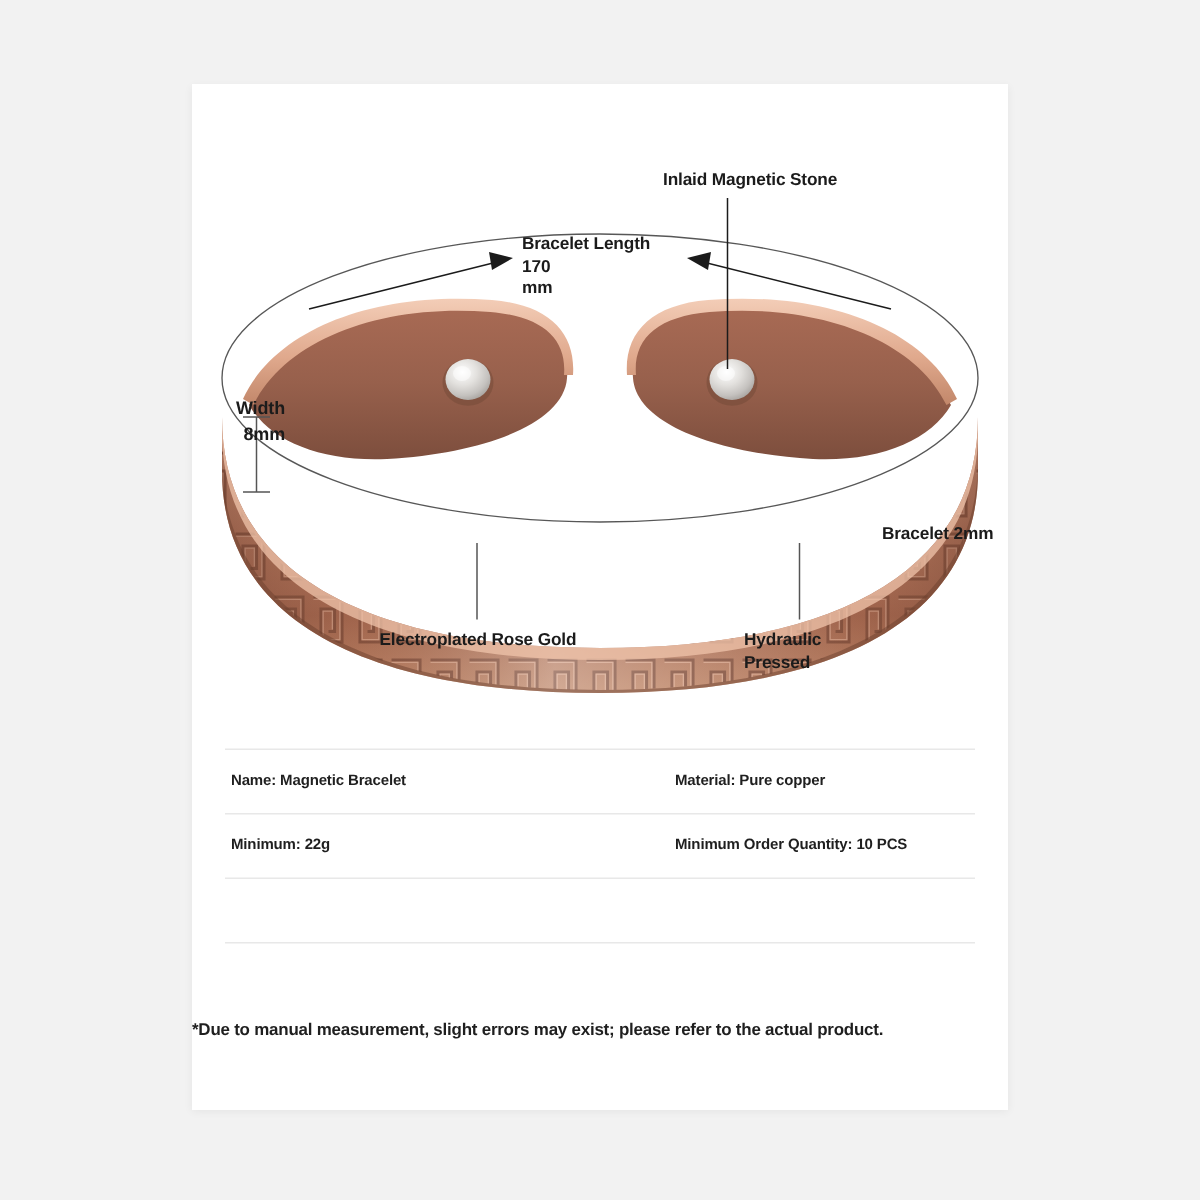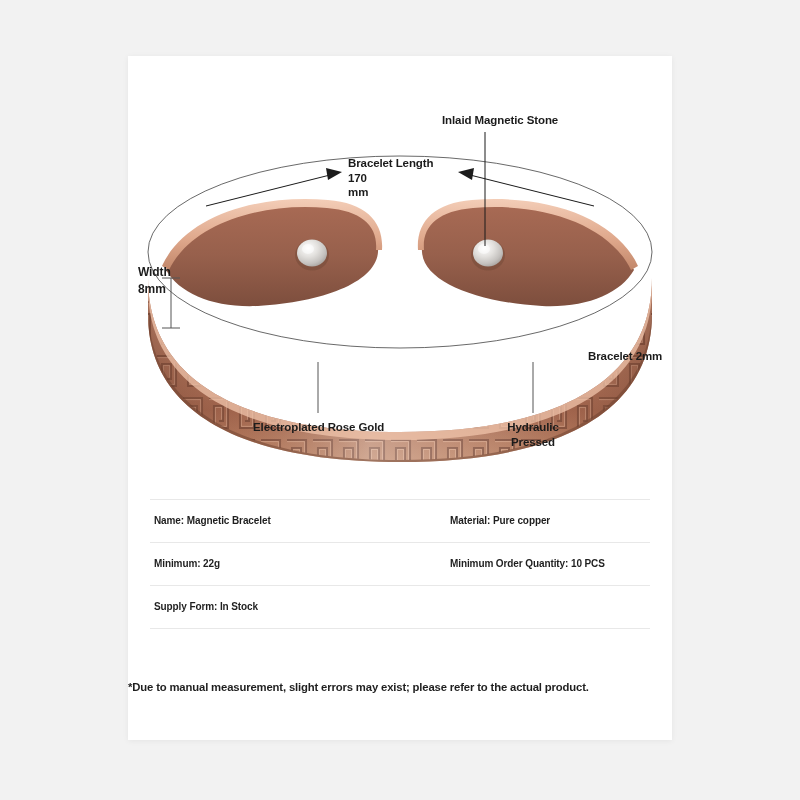--- a/index.html
+++ b/index.html
@@ -36,24 +36,24 @@
     position: absolute;
     color: #1b1b1b;
     font-weight: 700;
     font-size: 11.5px;
     line-height: 1.28;
     letter-spacing: -0.1px;
     white-space: pre-line;
   }
   .anno-magstone { left: 314px; top: 57px; }
   .anno-length   { left: 220px; top: 100px; width: 96px; }
-  .anno-width    { left: 10px;  top: 208px; width: 52px; text-align: left; font-size: 12px; line-height: 1.45; }
+  .anno-width    { left: 10px;  top: 208px; width: 52px; text-align: right; font-size: 12px; line-height: 1.45; }
   .anno-thick    { left: 460px; top: 293px; }
   .anno-rose     { left: 125px; top: 364px; }
-  .anno-hyd      { left: 368px; top: 364px; width: 74px; text-align: center; }
+  .anno-hyd      { left: 368px; top: 364px; width: 74px; text-align: left; }
 
   
   .spec-table {
     position: absolute;
     left: 22px; top: 443px;
     width: 500px;
   }
   .spec-rule {
     height: 1px;
     background: #e8e8e8;
@@ -267,21 +267,20 @@
       </div>
       <div class="spec-rule"></div>
 
       <div class="spec-row">
         <div class="spec-cell left">Minimum: 22g</div>
         <div class="spec-cell right">Minimum Order Quantity: 10 PCS</div>
       </div>
       <div class="spec-rule"></div>
 
       <div class="spec-row">
-        <div class="spec-cell right">Supply Form: In Stock</div>
       </div>
       <div class="spec-rule"></div>
     </div>
 
     <div class="footnote">*Due to manual measurement, slight errors may exist; please refer to the actual product.</div>
 
   </div>
 </div>
 
 </body></html>

